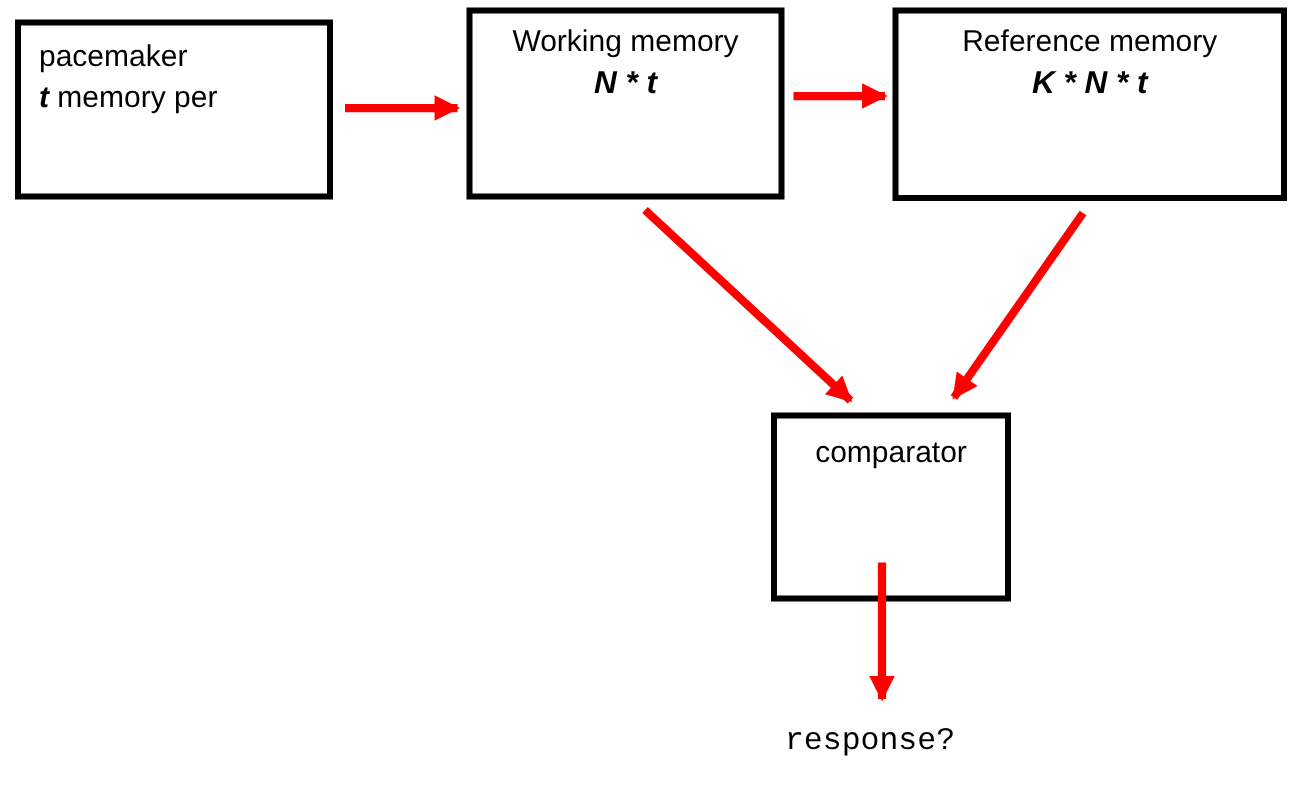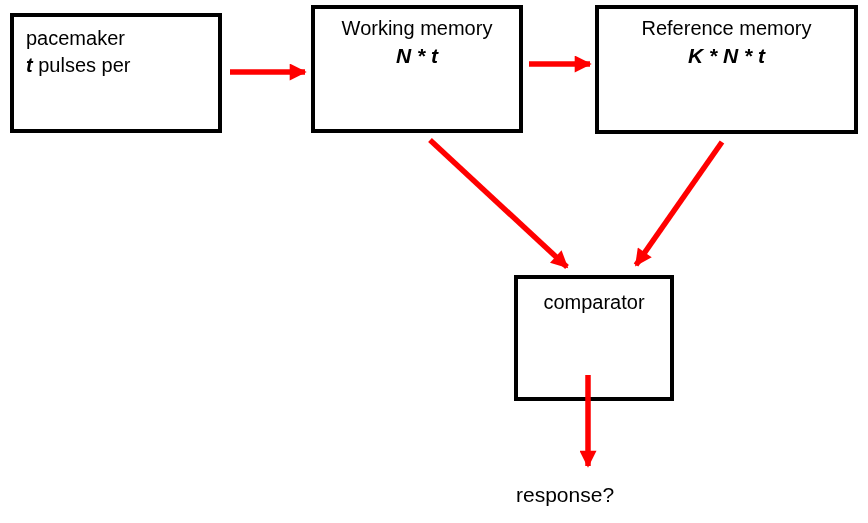--- a/index.html
+++ b/index.html
@@ -43,24 +43,26 @@
   }
   .formula{
     font-size:21px;
   }
   #box-pacemaker{ left:10px; top:13px;  width:212px; height:120px; }
   #box-working{   left:311px; top:5px;  width:212px; height:128px; }
   #box-reference{ left:595px; top:5px;  width:263px; height:129px; }
   #box-comparator{left:514px; top:275px; width:160px; height:126px; padding-top:10px; }
   .response{
     position:absolute;
-    left:516px;
+    left:500px;
     top:483px;
     width:160px;
+    text-align:center;
     font-size:21px;
+    font-family:Liberation Mono, monospace;
   }
   svg.arrows{
     position:absolute;
     left:0; top:0;
     width:868px;
     height:523px;
     pointer-events:none;
   }
   svg.arrows line{
     stroke:var(--arrow);
@@ -70,21 +72,21 @@
     fill:var(--arrow);
   }
 </style>
 </head>
 <body>
 
 <div class="canvas">
 
   <div class="box left-text" id="box-pacemaker">
     <div>pacemaker</div>
-    <div><span class="var">t</span><span> pulses per</span></div>
+    <div><span class="var">t</span><span> memory per</span></div>
   </div>
 
   <div class="box center-text" id="box-working">
     <div>Working memory</div>
     <div class="formula">N * t</div>
   </div>
 
   <div class="box center-text" id="box-reference">
     <div>Reference memory</div>
     <div class="formula">K * N * t</div>

